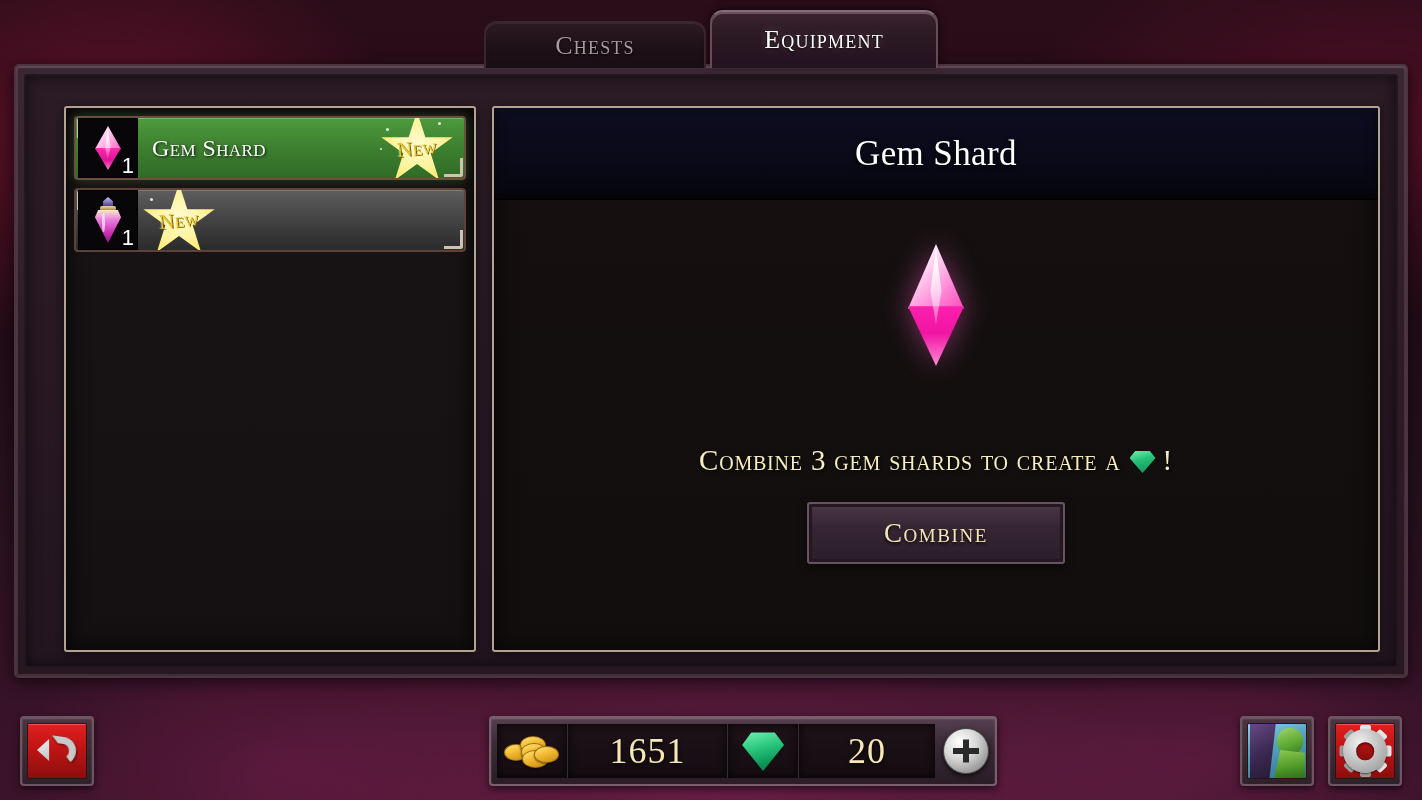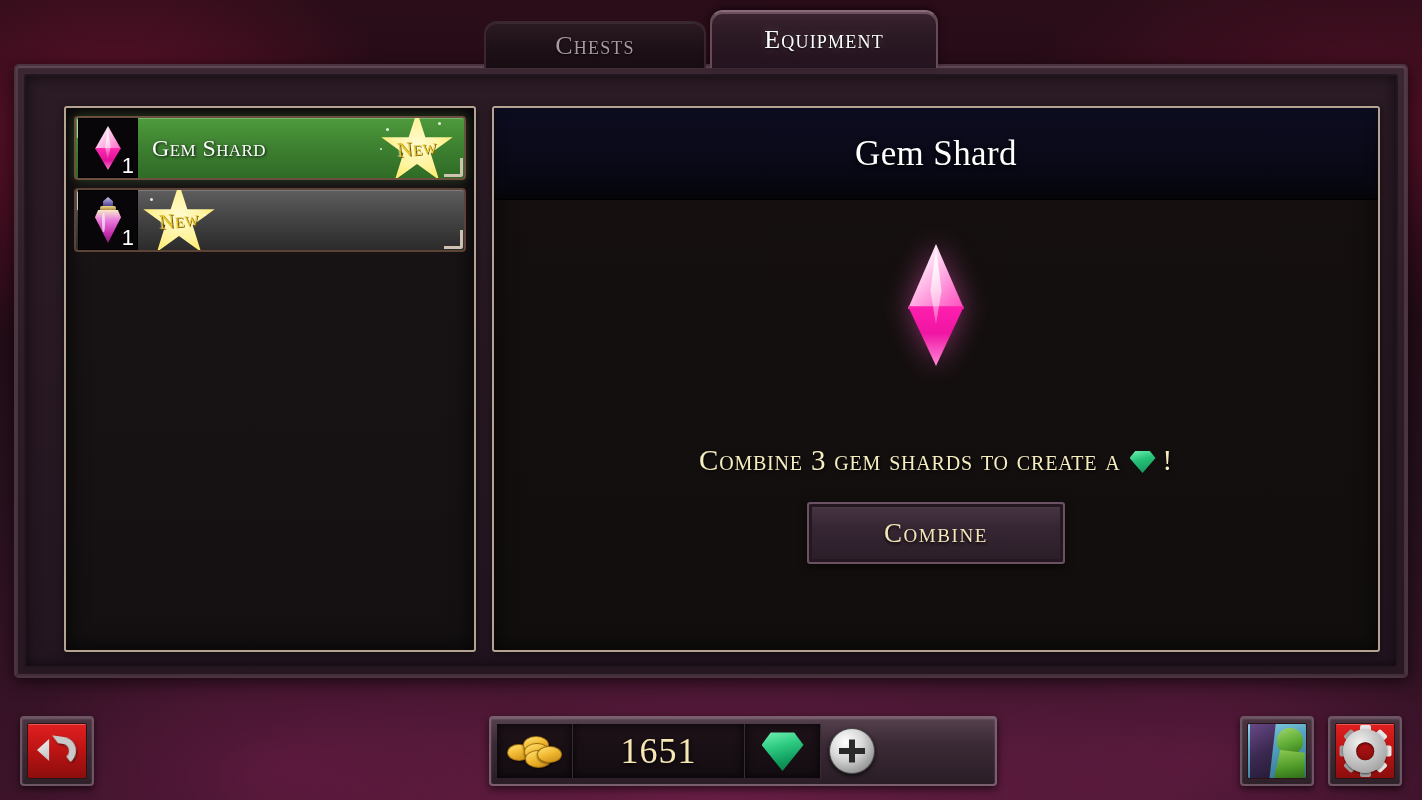--- a/index.html
+++ b/index.html
@@ -517,20 +517,23 @@
       <span class="coin" style="left:18px;top:16px;width:27px;height:18px;"></span>
       <span class="coin" style="left:30px;top:12px;width:25px;height:17px;"></span>
     </div>
   </div>
   <div class="cur-cell cur-val-cell">
     <span class="cur-val">1651</span>
   </div>
   <div class="cur-cell cur-icon-cell">
     <div class="emerald"></div>
   </div>
+  <div class="cur-cell cur-val-cell" style="width:146px;border-right:none;">
+    <span class="cur-val">20</span>
+  </div>
   <div class="plus-btn">
     <div class="plus-glyph"></div>
   </div>
 </div>
 
 <div class="sq-btn" id="avatar-btn">
   <div class="avatar-inner">
     <div class="av-hair"></div>
       <div class="av-face"></div>
       <div class="av-body"></div>

